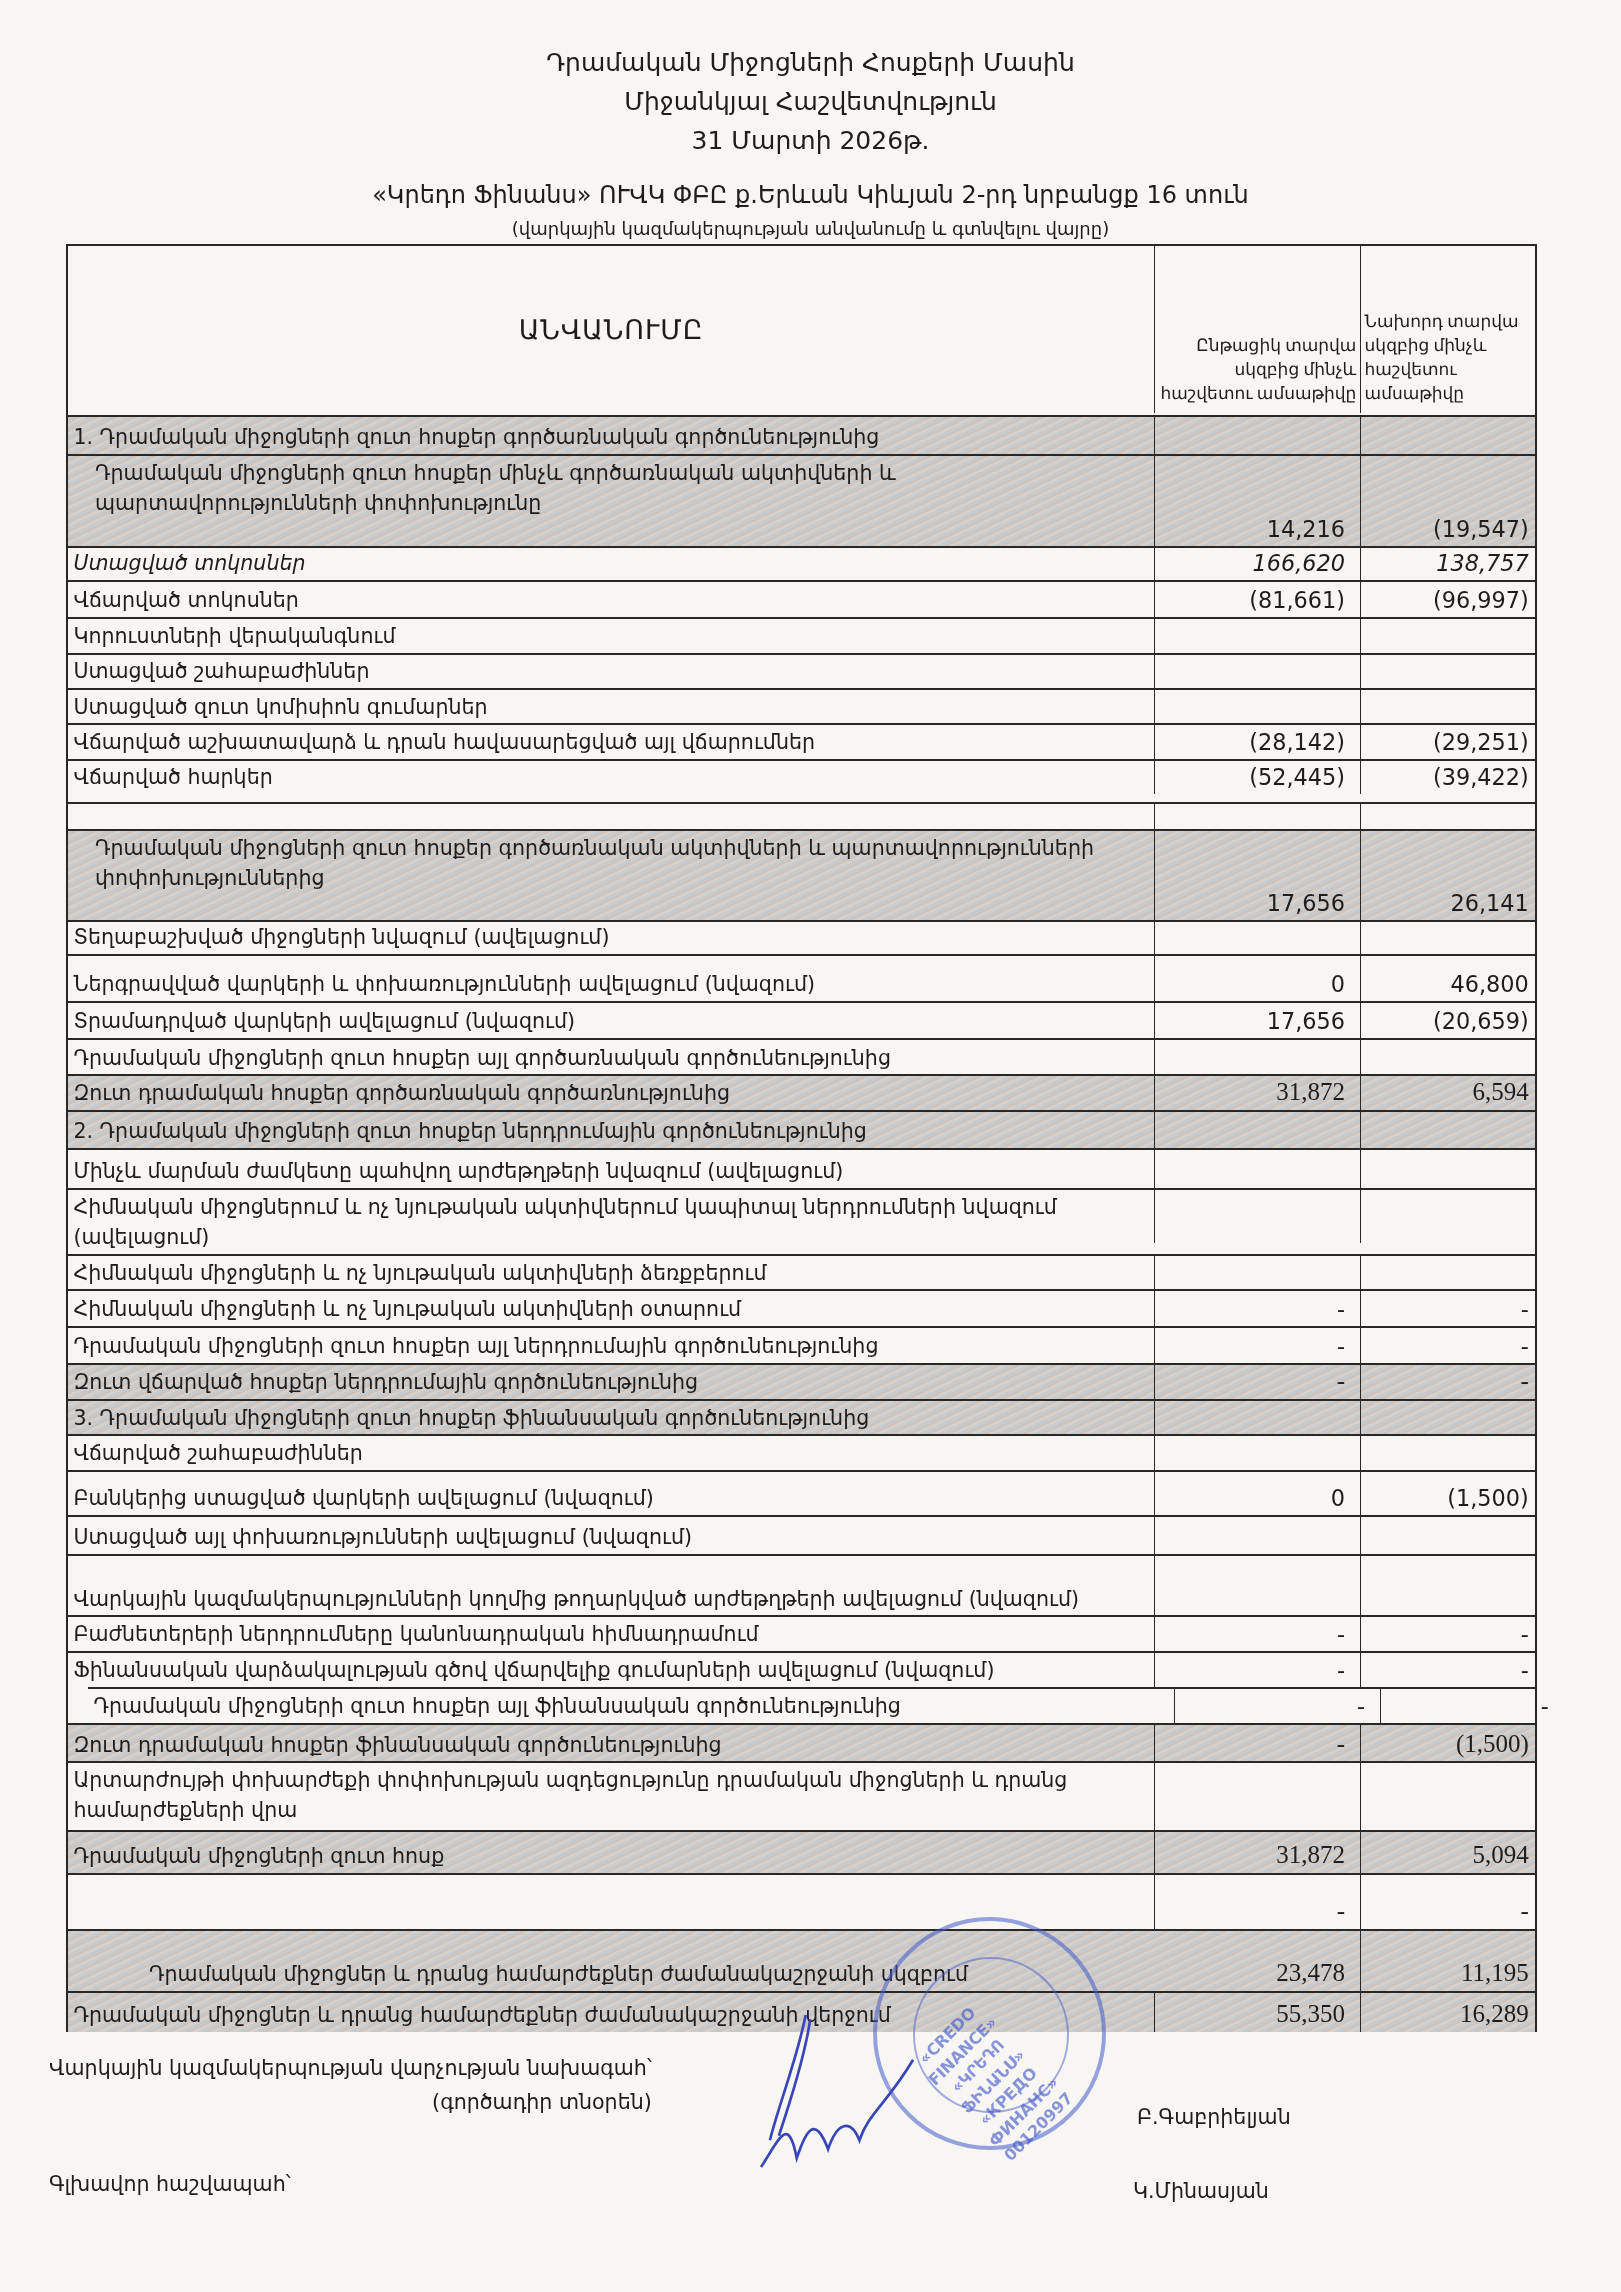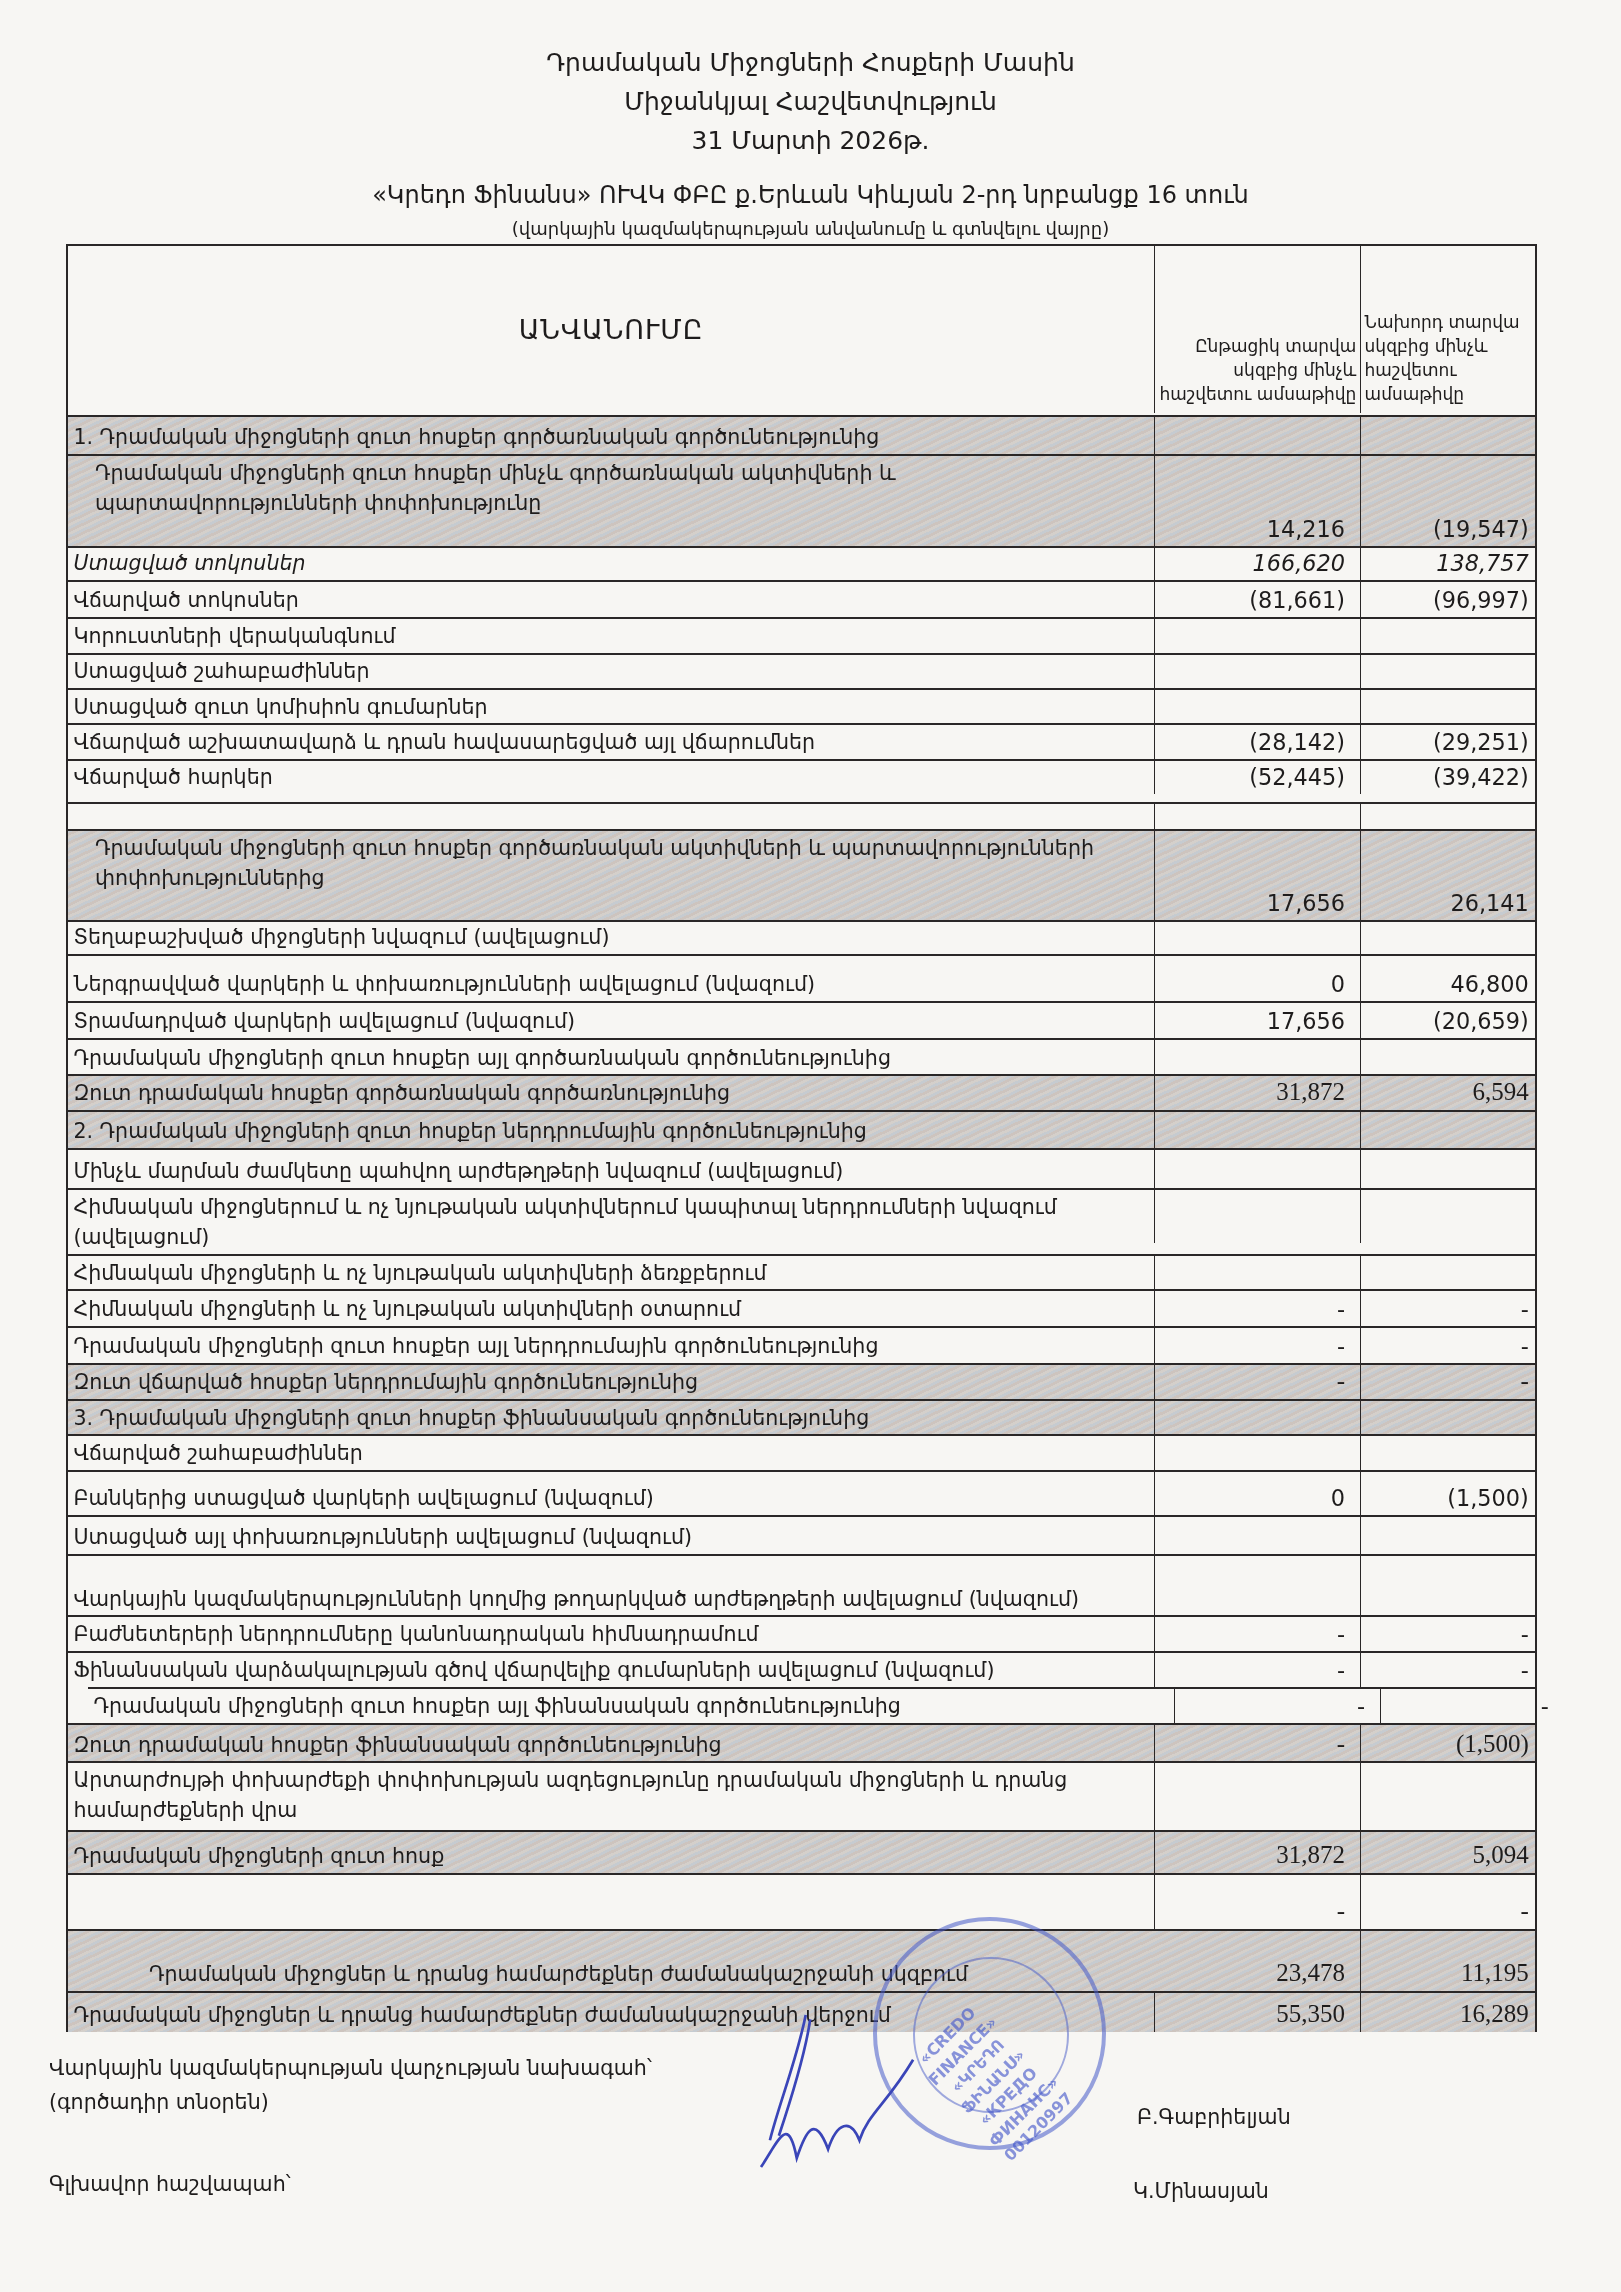--- a/index.html
+++ b/index.html
@@ -67,21 +67,21 @@
 
 <div class="title-block t1">
   <div>Դրամական Միջոցների Հոսքերի Մասին</div>
   <div>Միջանկյալ Հաշվետվություն</div>
   <div>31 Մարտի  2026թ.</div>
 </div>
 <div class="company">«Կրեդո Ֆինանս» ՈՒՎԿ ՓԲԸ  ք.Երևան Կիևյան 2-րդ նրբանցք 16 տուն</div>
 <div class="caption">(վարկային կազմակերպության անվանումը և գտնվելու վայրը)</div>
 
 <div class="table">
-  <div class="row first" style="top:0;height:167px;">
+  <div class="row first" style="top:0;height:167px;font-family:Liberation Serif, serif;">
     <div class="cell hdr-name">ԱՆՎԱՆՈՒՄԸ</div>
     <div class="cell hdr-col cur">Ընթացիկ տարվա սկզբից մինչև հաշվետու ամսաթիվը</div>
     <div class="cell hdr-col prev">Նախորդ տարվա սկզբից մինչև հաշվետու ամսաթիվը</div>
   </div>
   <div id="rows">
       <div class="row shaded" style="top: 169px; height: 39px;">
         <div class="cell c-name">1. Դրամական միջոցների զուտ հոսքեր գործառնական գործունեությունից</div>
         <div class="cell c-cur"></div>
         <div class="cell c-prev"></div>
       </div>
@@ -276,20 +276,20 @@
     <div>«КРЕДО ФИНАНС»</div>
     <div>00120997</div>
   </div>
 </div>
 
 <svg class="signature" viewBox="0 0 230 200">
   <path d="M70 10 C60 60, 40 110, 30 150 M75 15 C70 50, 55 100, 40 145" stroke="#3a45b8" stroke-width="3" fill="none"></path>
   <path d="M20 180 C40 150, 50 120, 60 170 C70 140, 80 120, 95 160 C105 130, 120 125, 130 150 C140 120, 160 110, 190 60" stroke="#3a45b8" stroke-width="3" fill="none"></path>
 </svg>
 
-<div class="footer" style="left:49px;top:2051px;">
+<div class="footer" style="left:49px;top:2051px;text-align:right;">
   <div>Վարկային կազմակերպության վարչության նախագահ՝</div>
   <div>(գործադիր տնօրեն)</div>
 </div>
 <div class="sig-name" style="left:1137px;top:2105px;">Բ.Գաբրիելյան</div>
 <div class="footer" style="left:49px;top:2167px;">Գլխավոր հաշվապահ՝</div>
 <div class="sig-name" style="left:1133px;top:2179px;">Կ.Մինասյան</div>
 
 
 </body></html>

